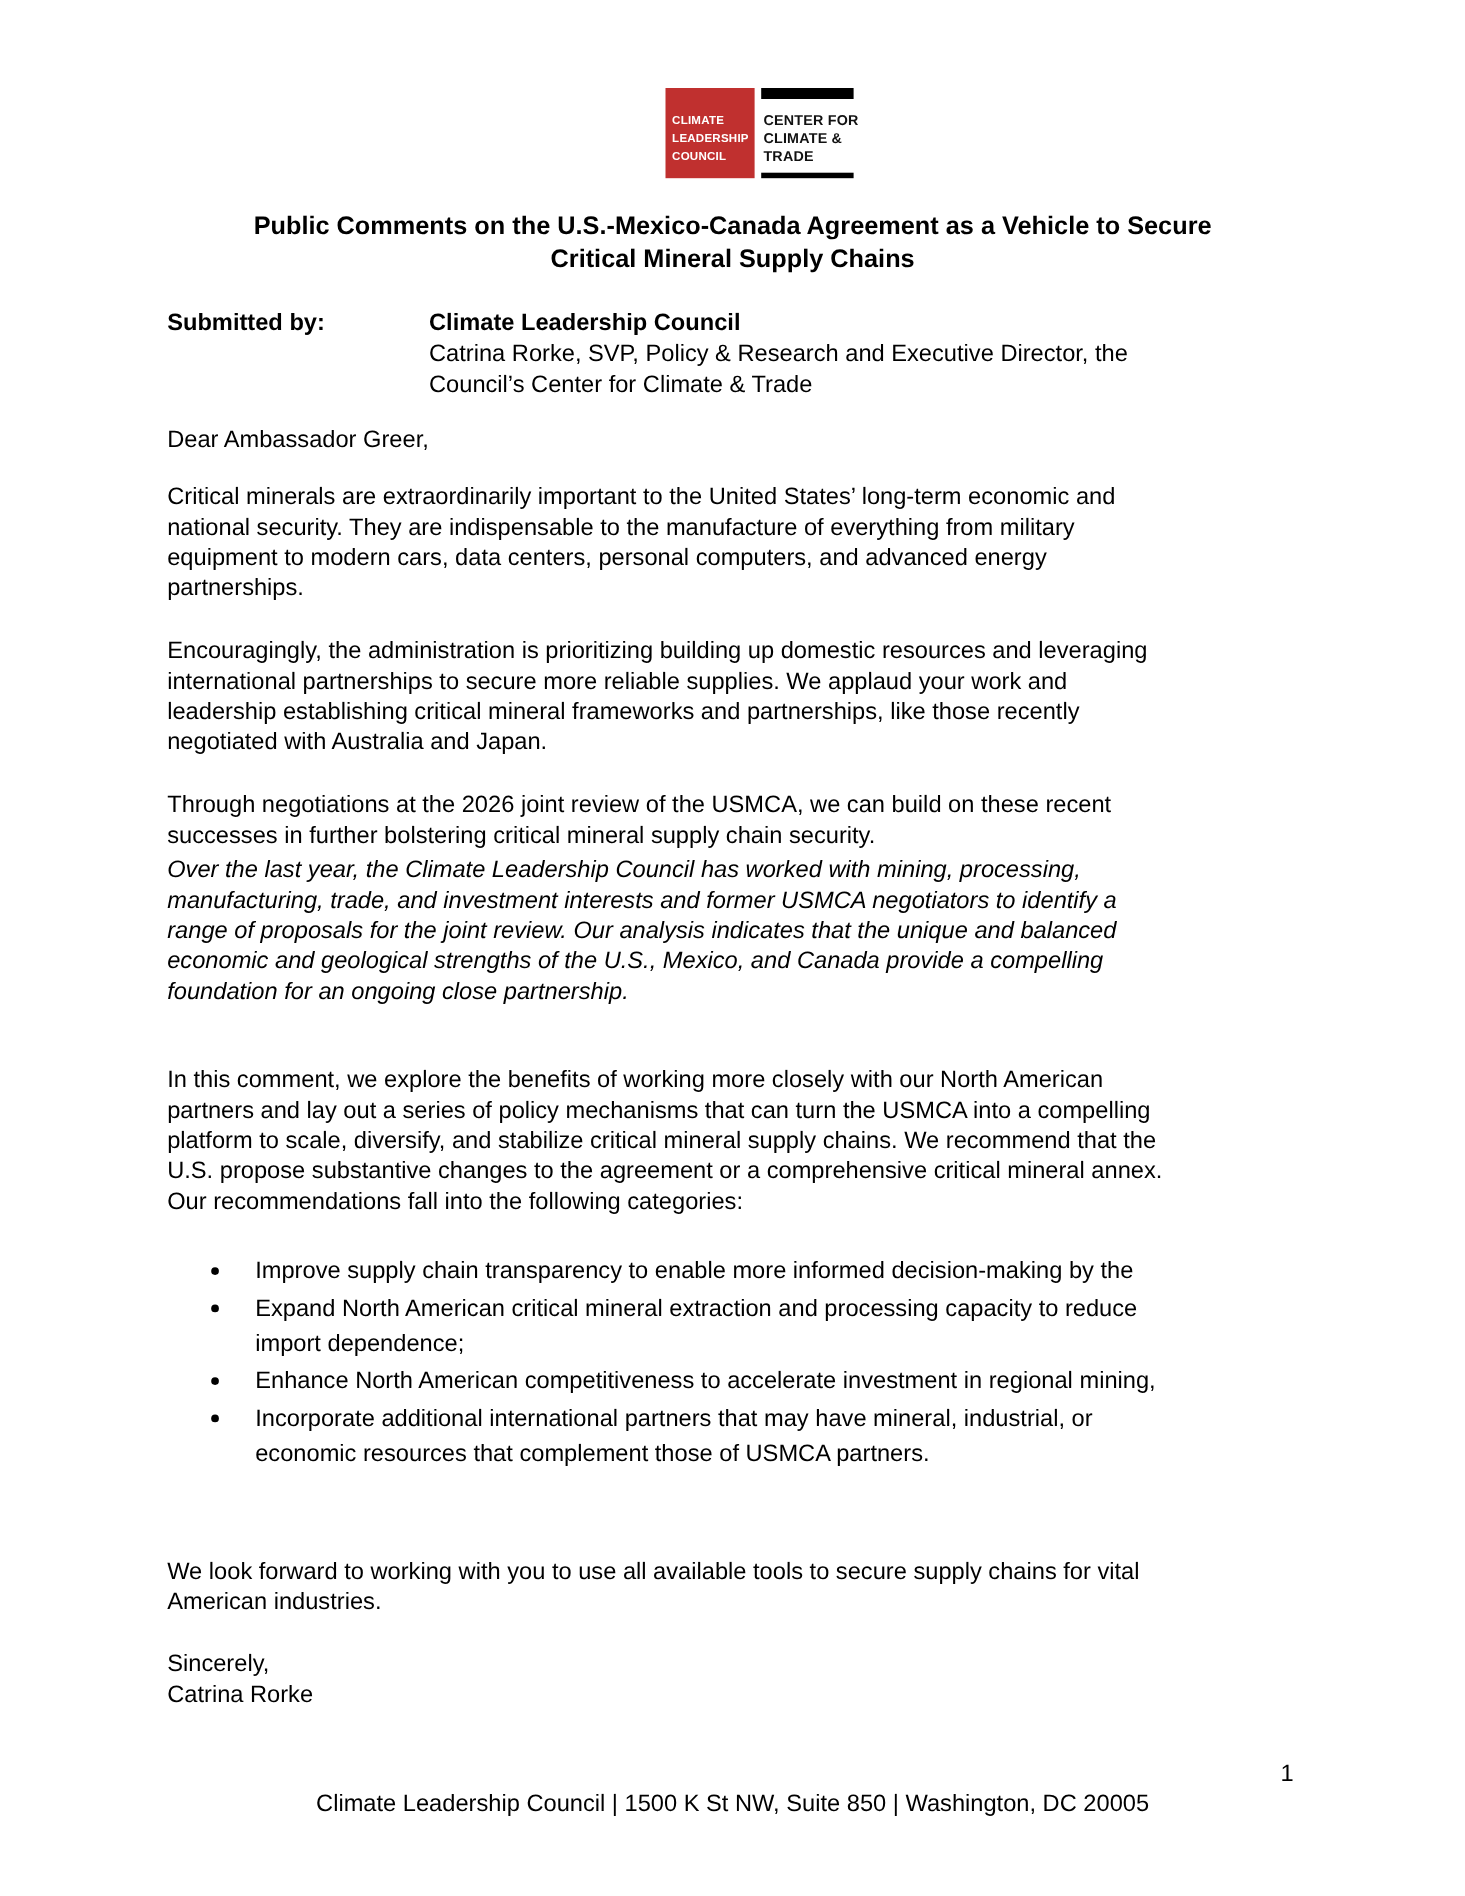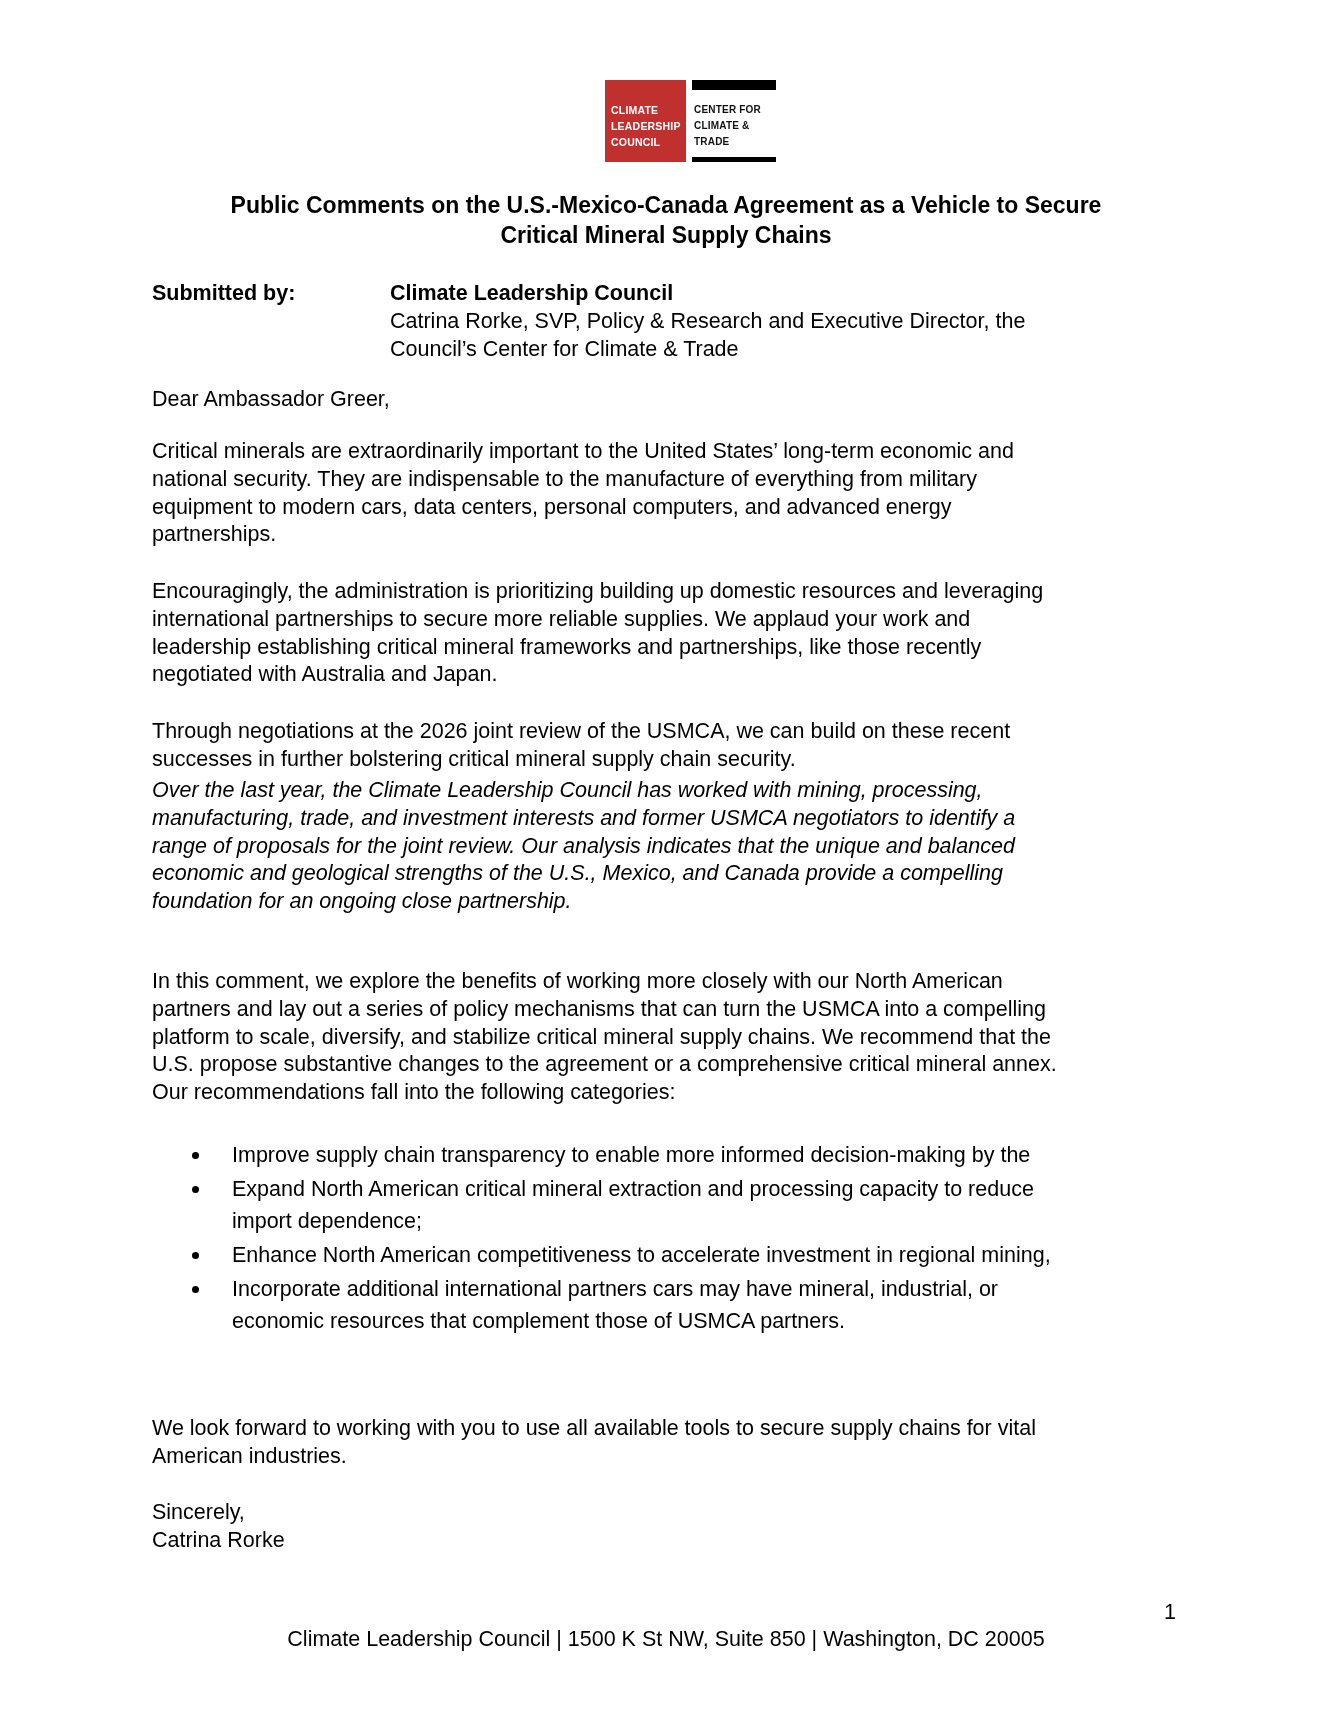--- a/index.html
+++ b/index.html
@@ -8,21 +8,21 @@
   .page { position: absolute; left: 0; top: 0; width: 1332px; height: 1724px; }
 
   
   .logo { position: absolute; left: 581px; top: 80px; width: 171px; height: 82px; margin-left: 24px; }
   .logo-red { position: absolute; left: 0; top: 0; width: 81px; height: 82px; background: #c0302f;
               color: #fff; font-weight: bold; font-size: 10.5px; line-height: 16px;
               padding: 22px 0 0 6px; box-sizing: border-box; letter-spacing: 0.2px; }
   .logo-right { position: absolute; left: 87px; top: 0; width: 84px; height: 82px; }
   .logo-bar-top { position: absolute; left: 0; top: 0; width: 84px; height: 10px; background: #000; }
   .logo-bar-bottom { position: absolute; left: 0; bottom: 0; width: 84px; height: 5px; background: #000; }
-  .logo-right-text { position: absolute; left: 2px; top: 22px; font-weight: bold; font-size: 10px;
+  .logo-right-text { position: absolute; left: 2px; top: 22px; font-weight: bold; font-size: 13px;
                      line-height: 16px; color: #111; letter-spacing: 0.2px; }
   .logo-line { display: block; white-space: nowrap; }
 
   .title { position: absolute; left: 120px; width: 1092px; top: 190px; text-align: center;
            font-weight: bold; font-size: 23px; line-height: 30px; }
 
   .submitted { position: absolute; left: 152px; top: 279px; font-size: 21.5px; line-height: 28px; }
   .submitted-label { position: absolute; left: 0; top: 0; font-weight: bold; white-space: nowrap; }
   .submitted-body { position: absolute; left: 238px; top: 0; width: 760px; }
   .submitted-org { font-weight: bold; white-space: nowrap; }
@@ -123,21 +123,21 @@
       <span class="bullet-dot"></span>
       <span class="line">Expand North American critical mineral extraction and processing capacity to reduce</span>
       <span class="line">import dependence;</span>
     </div>
     <div class="bullet-item">
       <span class="bullet-dot"></span>
       <span class="line">Enhance North American competitiveness to accelerate investment in regional mining,</span>
     </div>
     <div class="bullet-item">
       <span class="bullet-dot"></span>
-      <span class="line">Incorporate additional international partners cars may have mineral, industrial, or</span>
+      <span class="line">Incorporate additional international partners that may have mineral, industrial, or</span>
       <span class="line">economic resources that complement those of USMCA partners.</span>
     </div>
   </div>
 
   <div class="body-text" style="top:1415px;">
     <p class="para" style="top:0px;">
       <span class="line">We look forward to working with you to use all available tools to secure supply chains for vital</span>
       <span class="line">American industries.</span>
     </p>
     <p class="para" style="top:84px;">

